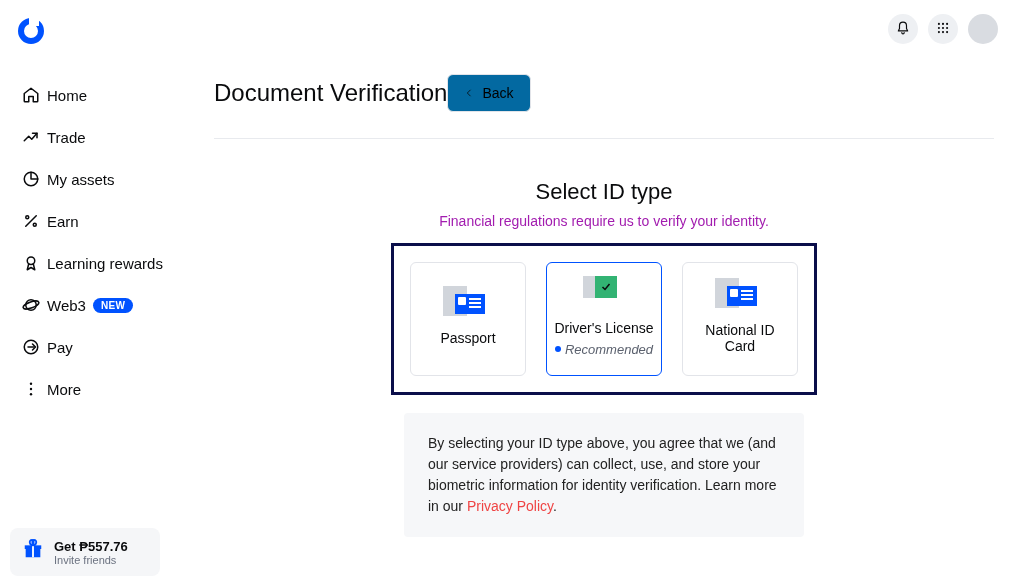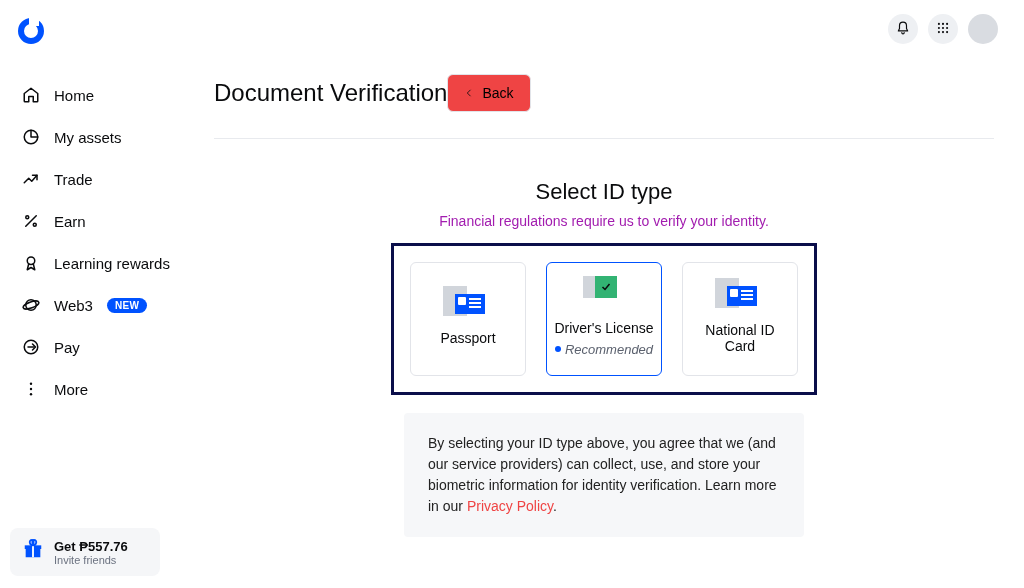--- a/index.html
+++ b/index.html
@@ -3,38 +3,38 @@
 <meta charset="utf-8">
 <style>
   * { box-sizing: border-box; margin: 0; padding: 0; }
   html, body { width: 1024px; height: 588px; font-family: -apple-system, BlinkMacSystemFont, "Segoe UI", Arial, sans-serif; background:#fff; color:#0a0b0d; overflow:hidden; }
   .app { display:flex; width:100%; height:100%; }
 
   
   .sidebar { width:172px; height:100%; display:flex; flex-direction:column; padding:18px 0 10px 0; position:relative; border-right:1px solid rgba(0,0,0,0); }
   .logo-wrap { padding-left:18px; margin-bottom:26px; }
   .nav { list-style:none; }
-  .nav li { display:flex; align-items:center; gap:14px; padding:12px 0 12px 22px; font-size:15px; font-weight:500; cursor:pointer; color:#0a0b0d; }
+  .nav li { display:flex; align-items:center; gap:7px; padding:12px 0 12px 22px; font-size:15px; font-weight:500; cursor:pointer; color:#0a0b0d; }
   .nav li .nav-icon { width:18px; height:18px; display:inline-flex; align-items:center; justify-content:center; }
   .badge-new { background:#0052ff; color:#fff; font-size:10px; font-weight:600; padding:2px 8px; border-radius:10px; letter-spacing:0.3px;}
   .invite-card { position:absolute; left:10px; bottom:12px; width:150px; background:#f5f6f8; border-radius:8px; padding:10px 12px; display:flex; gap:10px; align-items:center; cursor:pointer;}
   .gift-icon { color:#0052ff; font-size:22px; }
   .invite-title { font-size:13px; font-weight:600; }
   .invite-sub { font-size:11px; color:#6b7280; }
 
   
   .main { flex:1; position:relative; padding:0; overflow:auto; }
   .topbar { display:flex; justify-content:flex-end; align-items:center; gap:10px; padding:14px 26px 0 0; }
   .top-btn { width:30px; height:30px; border-radius:50%; background:#eef0f3; display:flex; align-items:center; justify-content:center; cursor:pointer; font-size:14px; }
   .avatar { width:30px; height:30px; border-radius:50%; background:#d9dce1; }
 
   .content { padding:10px 30px 40px 42px; }
   .page-header { display:flex; align-items:center; padding:20px 0 26px 0; }
   .page-title { font-size:24px; font-weight:500; }
-  .back-btn { border:1px solid #e2e4e9; background:#ef4444; padding:10px 16px; border-radius:6px; font-size:14px; display:flex; gap:8px; align-items:center; cursor:pointer; }
+  .back-btn { border:1px solid #e2e4e9; background:#0369a1; padding:10px 16px; border-radius:6px; font-size:14px; display:flex; gap:8px; align-items:center; cursor:pointer; }
   .hr { height:1px; background:#e8eaee; width:100%; }
 
   .center-stack { max-width:640px; margin:40px auto 0 auto; text-align:center; }
   .select-title { font-size:22px; font-weight:500; margin-bottom:8px; }
   .select-sub { font-size:14px; color:#a21caf; margin-bottom:14px; }
 
   .id-row-outline { border:3px solid #0a0e4a; padding:16px; display:flex; justify-content:center; gap:20px; margin:0 auto; width:fit-content;}
   .id-card { width:116px; height:114px; border:1px solid #e2e4e9; border-radius:6px; display:flex; flex-direction:column; align-items:center; justify-content:center; cursor:pointer; background:#fff; padding:10px 6px; font-size:13px; gap:12px; position:relative;}
   .id-card.selected { border-color:#0052ff; }
   .id-icon { width:38px; height:26px; position:relative; }
@@ -76,34 +76,34 @@
         <span class="nav-icon">
             <svg viewBox="0 0 24 24" width="18" height="18">
               <path class="stroke" d="M3 10l9-7 9 7v10a1 1 0 0 1-1 1h-5v-7h-6v7H4a1 1 0 0 1-1-1z"></path>
             </svg>
           </span>
         <span>Home</span>
       </li>
       <li>
         <span class="nav-icon">
             <svg viewBox="0 0 24 24" width="18" height="18">
+              <path class="stroke" d="M3 17l6-6 4 4 7-8"></path>
+              <path class="stroke" d="M14 7h6v6"></path>
+            </svg>
+          </span>
+        <span>Trade</span>
+      </li>
+      <li>
+        <span class="nav-icon">
+            <svg viewBox="0 0 24 24" width="18" height="18">
               <circle class="stroke" cx="12" cy="12" r="9"></circle>
               <path class="stroke" d="M12 3v9h9"></path>
             </svg>
           </span>
         <span>My assets</span>
-      </li>
-      <li>
-        <span class="nav-icon">
-            <svg viewBox="0 0 24 24" width="18" height="18">
-              <path class="stroke" d="M3 17l6-6 4 4 7-8"></path>
-              <path class="stroke" d="M14 7h6v6"></path>
-            </svg>
-          </span>
-        <span>Trade</span>
       </li>
       <li>
         <span class="nav-icon">
             <svg viewBox="0 0 24 24" width="18" height="18">
               <path class="stroke" d="M5 19L19 5"></path>
               <circle class="stroke" cx="7" cy="7" r="2"></circle>
               <circle class="stroke" cx="17" cy="17" r="2"></circle>
             </svg>
           </span>
         <span>Earn</span>

